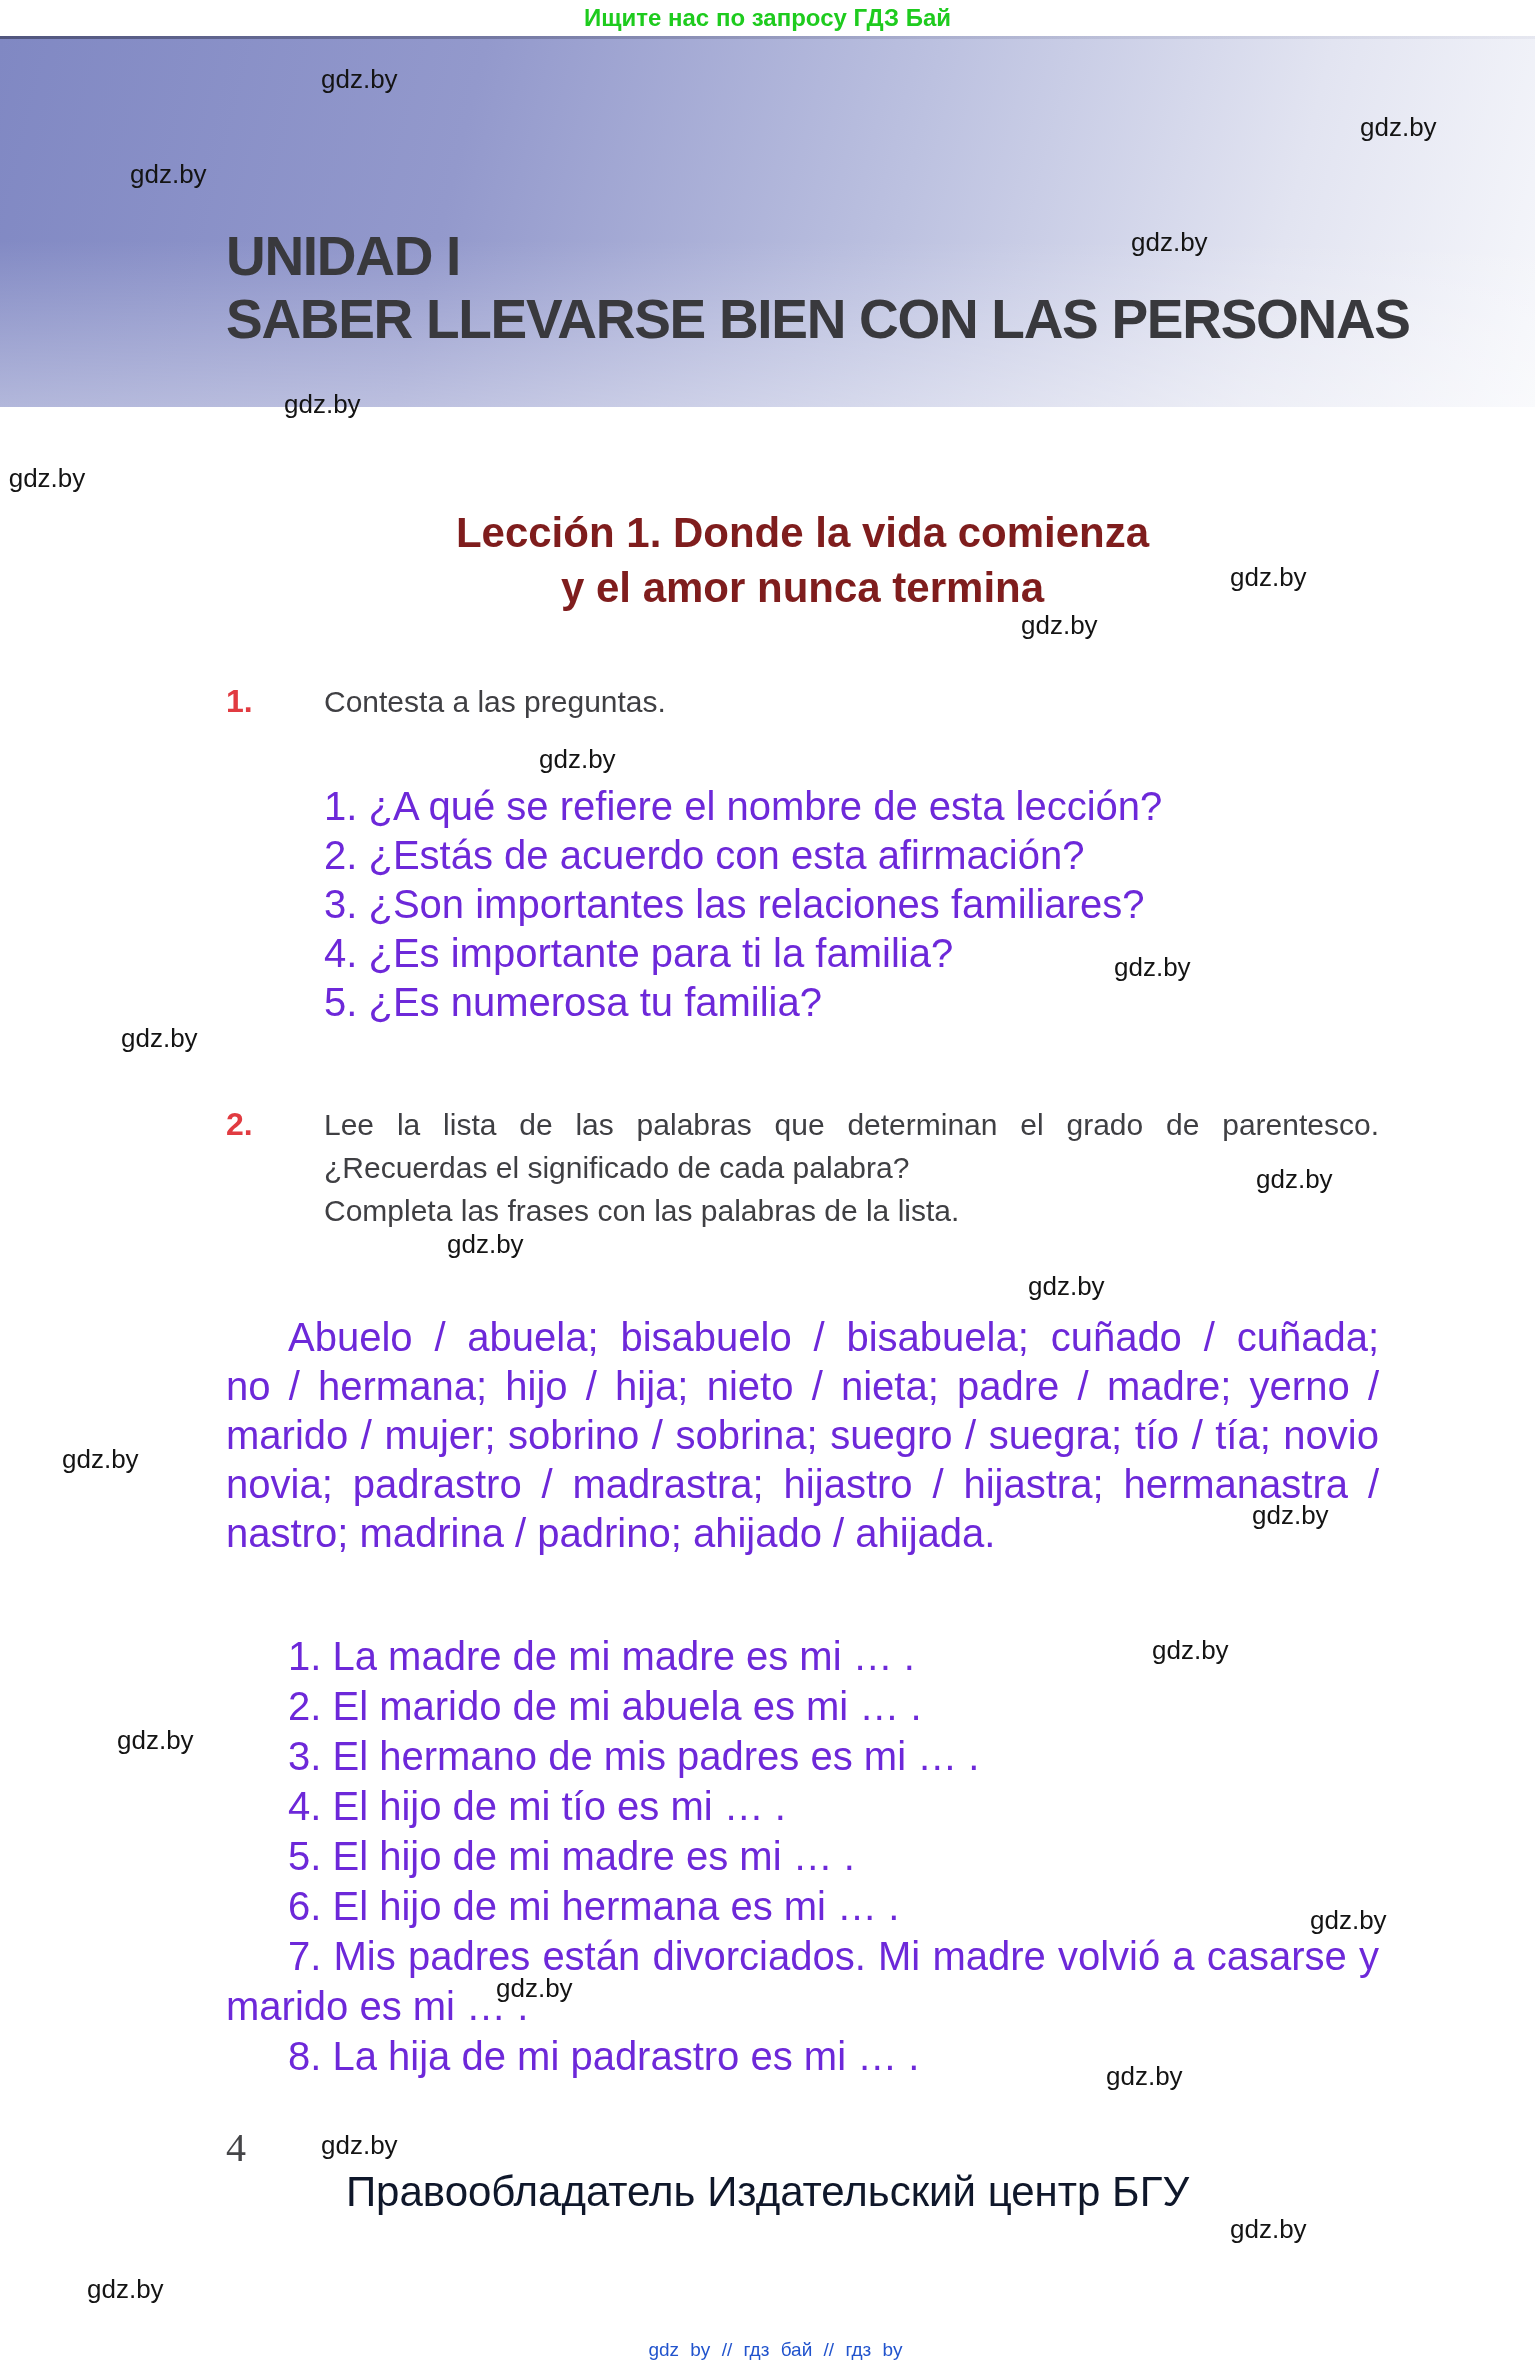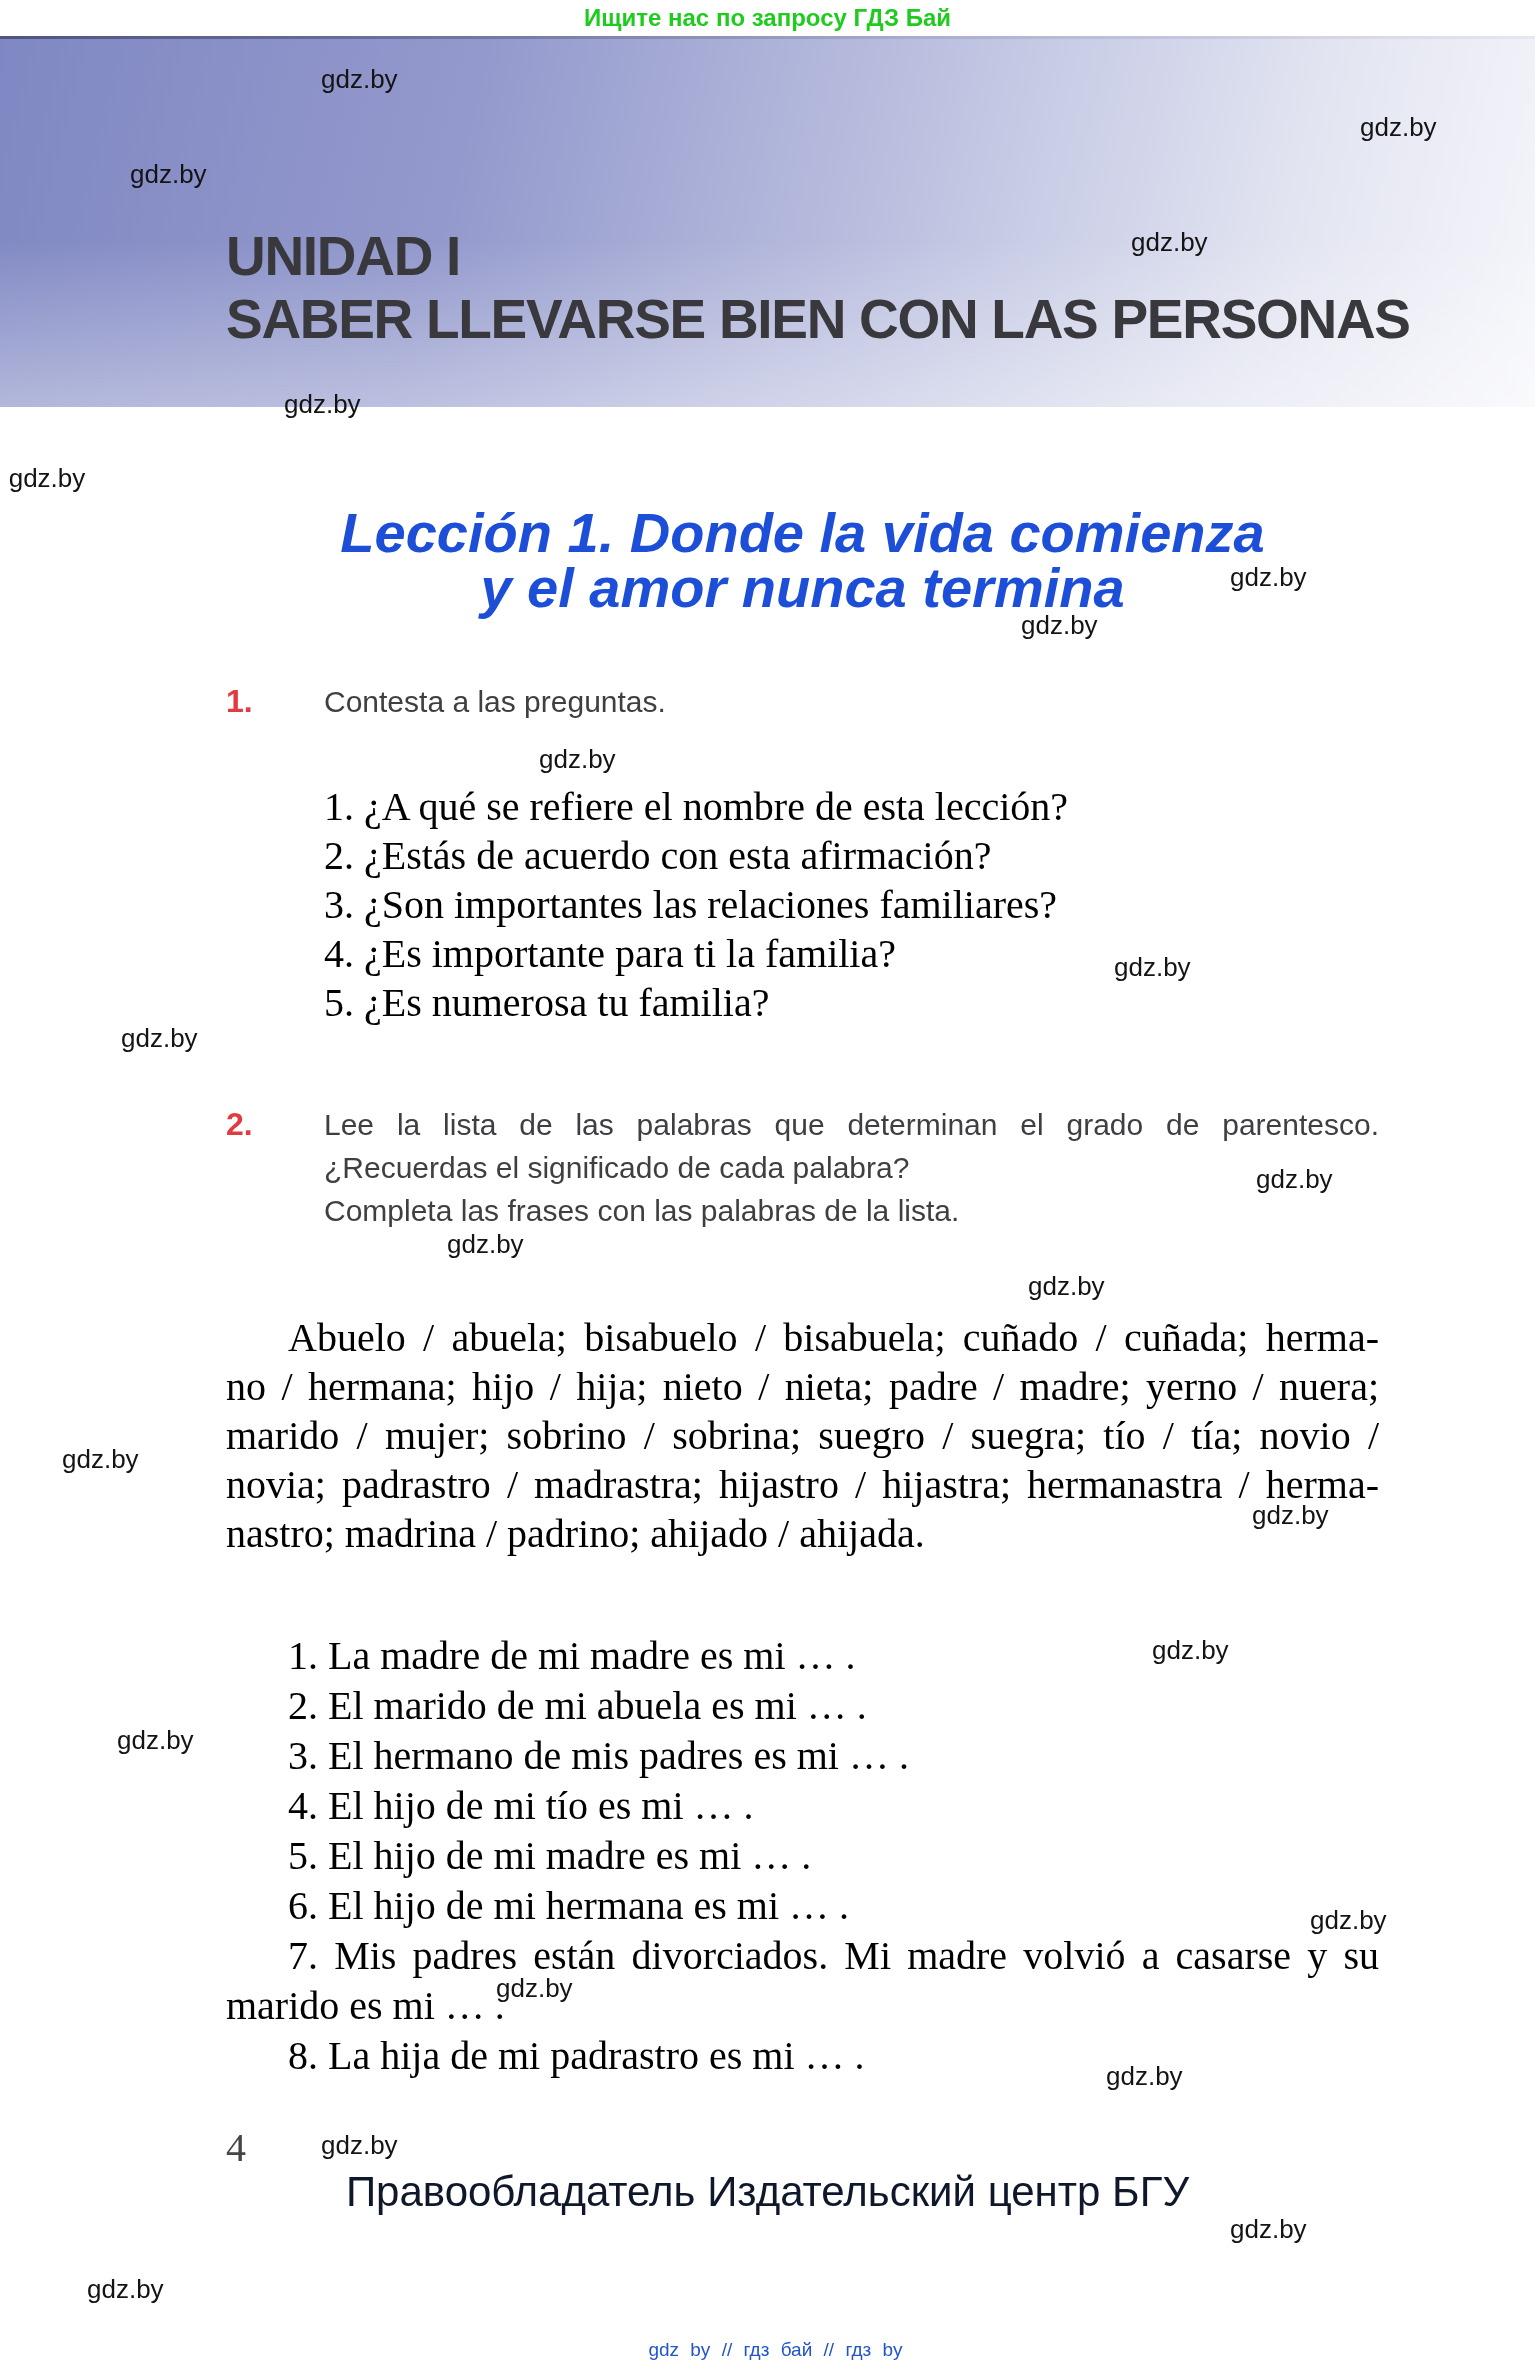--- a/index.html
+++ b/index.html
@@ -25,31 +25,31 @@
     background:linear-gradient(to right, rgba(55,58,88,0.65), rgba(120,124,155,0.25) 60%, rgba(160,162,185,0.12));
   }
   .band-inner { padding:189px 0 0 226px; }
   .unit-line {
     font-size:55px; font-weight:bold; line-height:63px; letter-spacing:-1.3px;
     color:#39393d; white-space:nowrap;
   }
   
   .lesson-title {
     position:absolute; top:505px; left:226px; width:1153px; text-align:center;
-    font-size:56px; font-weight:bold; line-height:55px; color:#1d4ed8;font-style:italic;
+    font-size:42px; font-weight:bold; line-height:55px; color:#7f1d1d;
   }
   
   .exercise { position:absolute; left:226px; width:1153px; }
   .ex-num {
     position:absolute; left:0; top:0; width:62px;
     font-size:32px; font-weight:bold; color:#e13b41; line-height:43px;
   }
   .ex-body { margin-left:98px; }
   .sans-line { font-size:30px; line-height:43px; color:#3f3f43; height:43px; overflow:hidden; }
-  .serif { font-family:Liberation Serif, serif; color:#000000; }
+  .serif { font-family:Liberation Sans, sans-serif; color:#6d28d9; }
   .tl { height:49px; line-height:49px; font-size:40px; overflow:hidden; }
   .tl58 { height:50px; line-height:50px; font-size:40px; overflow:hidden; }
   .just { text-align:justify; }
   .just::after { content:""; display:inline-block; width:100%; height:0; }
   .indent { padding-left:62px; }
   
   .wm {
     position:absolute; font-size:26px; color:#141414; line-height:28px;
     font-family:"Liberation Sans","DejaVu Sans",sans-serif; white-space:nowrap;
   }

